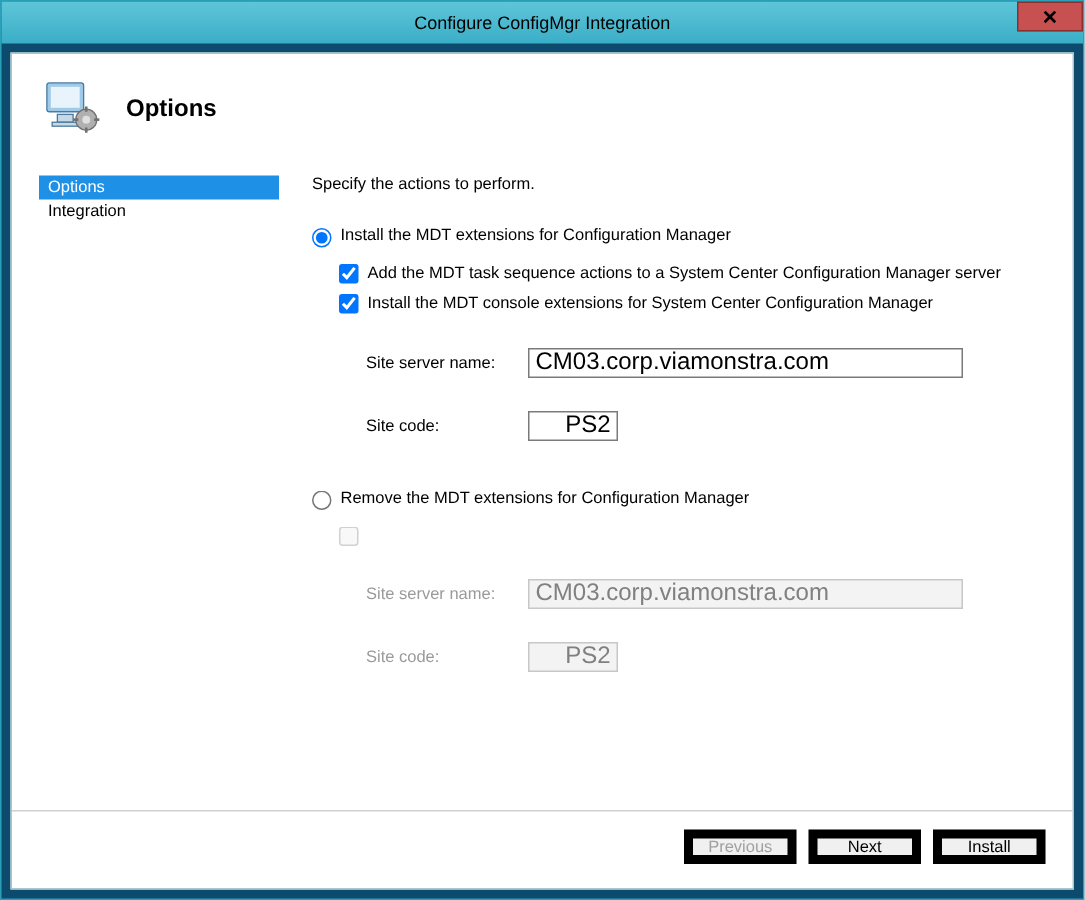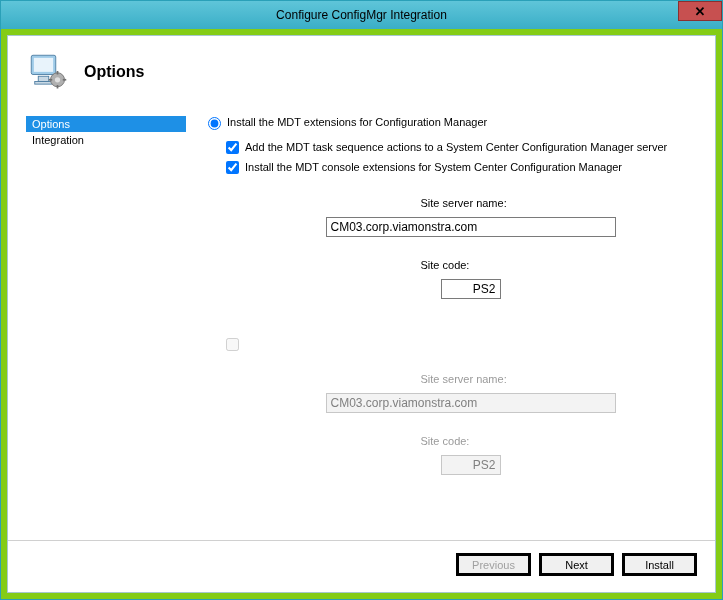--- a/index.html
+++ b/index.html
@@ -10,21 +10,21 @@
       font-size: 11px;
       background: #fff;
       width: 723px;
       height: 600px;
       overflow: hidden;
     }
     .window {
       width: 723px;
       height: 600px;
       border: 1px solid #2aa0b8;
-      background: #84cc16;
+      background: #0c4a6e;
       position: relative;
       display: flex;
       flex-direction: column;
     }
     .titlebar {
       height: 28px;
       background: linear-gradient(#5fc5d9, #3aaec7);
       display: flex;
       align-items: center;
       position: relative;
@@ -115,26 +115,25 @@
     }
     .check-row input[type=checkbox] {
       margin: 1px 0 0 0;
     }
     .check-row label { line-height: 1.3; }
     .field-row {
       display: flex;
       align-items: center;
       margin: 22px 0 6px 36px;
       gap: 8px;
-      flex-direction: column;
     }
     .field-label { width: 100px; }
     .text-input {
       font-family: inherit;
-      font-size: 12px;
+      font-size: 16px;
       border: 1px solid #7a7a7a;
       padding: 2px 4px;
       height: 20px;
     }
     .text-input.wide { width: 290px; }
     .text-input.narrow { width: 60px; text-align: right; }
     .text-input:disabled {
       background: #f3f3f3;
       color: #808080;
       border-color: #c7c7c7;
@@ -144,21 +143,21 @@
     .footer {
       border-top: 1px solid #d0d0d0;
       padding: 12px 18px 16px 0;
       display: flex;
       justify-content: flex-end;
       gap: 8px;
     }
     .btn {
       min-width: 75px;
       height: 23px;
-      border: 3px solid #000000;
+      border: 6px solid #000000;
       background: #f0f0f0;
       font-family: inherit;
       font-size: 11px;
       cursor: pointer;
       padding: 0 10px;
     }
     .btn:disabled {
       color: #a0a0a0;
       cursor: default;
     }
@@ -202,20 +201,21 @@
       <div class="sidebar">
         <div class="side-item selected">
           <span>Options</span>
         </div>
         <div class="side-item">
           <span>Integration</span>
         </div>
       </div>
 
       <div class="main">
+        <div class="instruction">Specify the actions to perform.</div>
 
         <div class="radio-row">
           <input type="radio" name="action" checked="" style="">
           <label>Install the MDT extensions for Configuration Manager</label>
         </div>
         <div class="check-row">
           <input type="checkbox" checked="" style="">
           <label>Add the MDT task sequence actions to a System Center Configuration Manager server</label>
         </div>
         <div class="check-row">
@@ -226,20 +226,24 @@
           <span class="field-label">Site server name:</span>
           <input class="text-input wide" value="CM03.corp.viamonstra.com" style="">
         </div>
         <div class="field-row">
           <span class="field-label">Site code:</span>
           <input class="text-input narrow" value="PS2" style="">
         </div>
 
         <div class="section-gap"></div>
 
+        <div class="radio-row">
+          <input type="radio" name="action" style="">
+          <label>Remove the MDT extensions for Configuration Manager</label>
+        </div>
         <div class="check-row">
           <input type="checkbox" disabled="" style="">
         </div>
         <div class="field-row">
           <span class="field-label disabled-text">Site server name:</span>
           <input class="text-input wide" disabled="" value="CM03.corp.viamonstra.com" style="">
         </div>
         <div class="field-row">
           <span class="field-label disabled-text">Site code:</span>
           <input class="text-input narrow" disabled="" value="PS2" style="">

